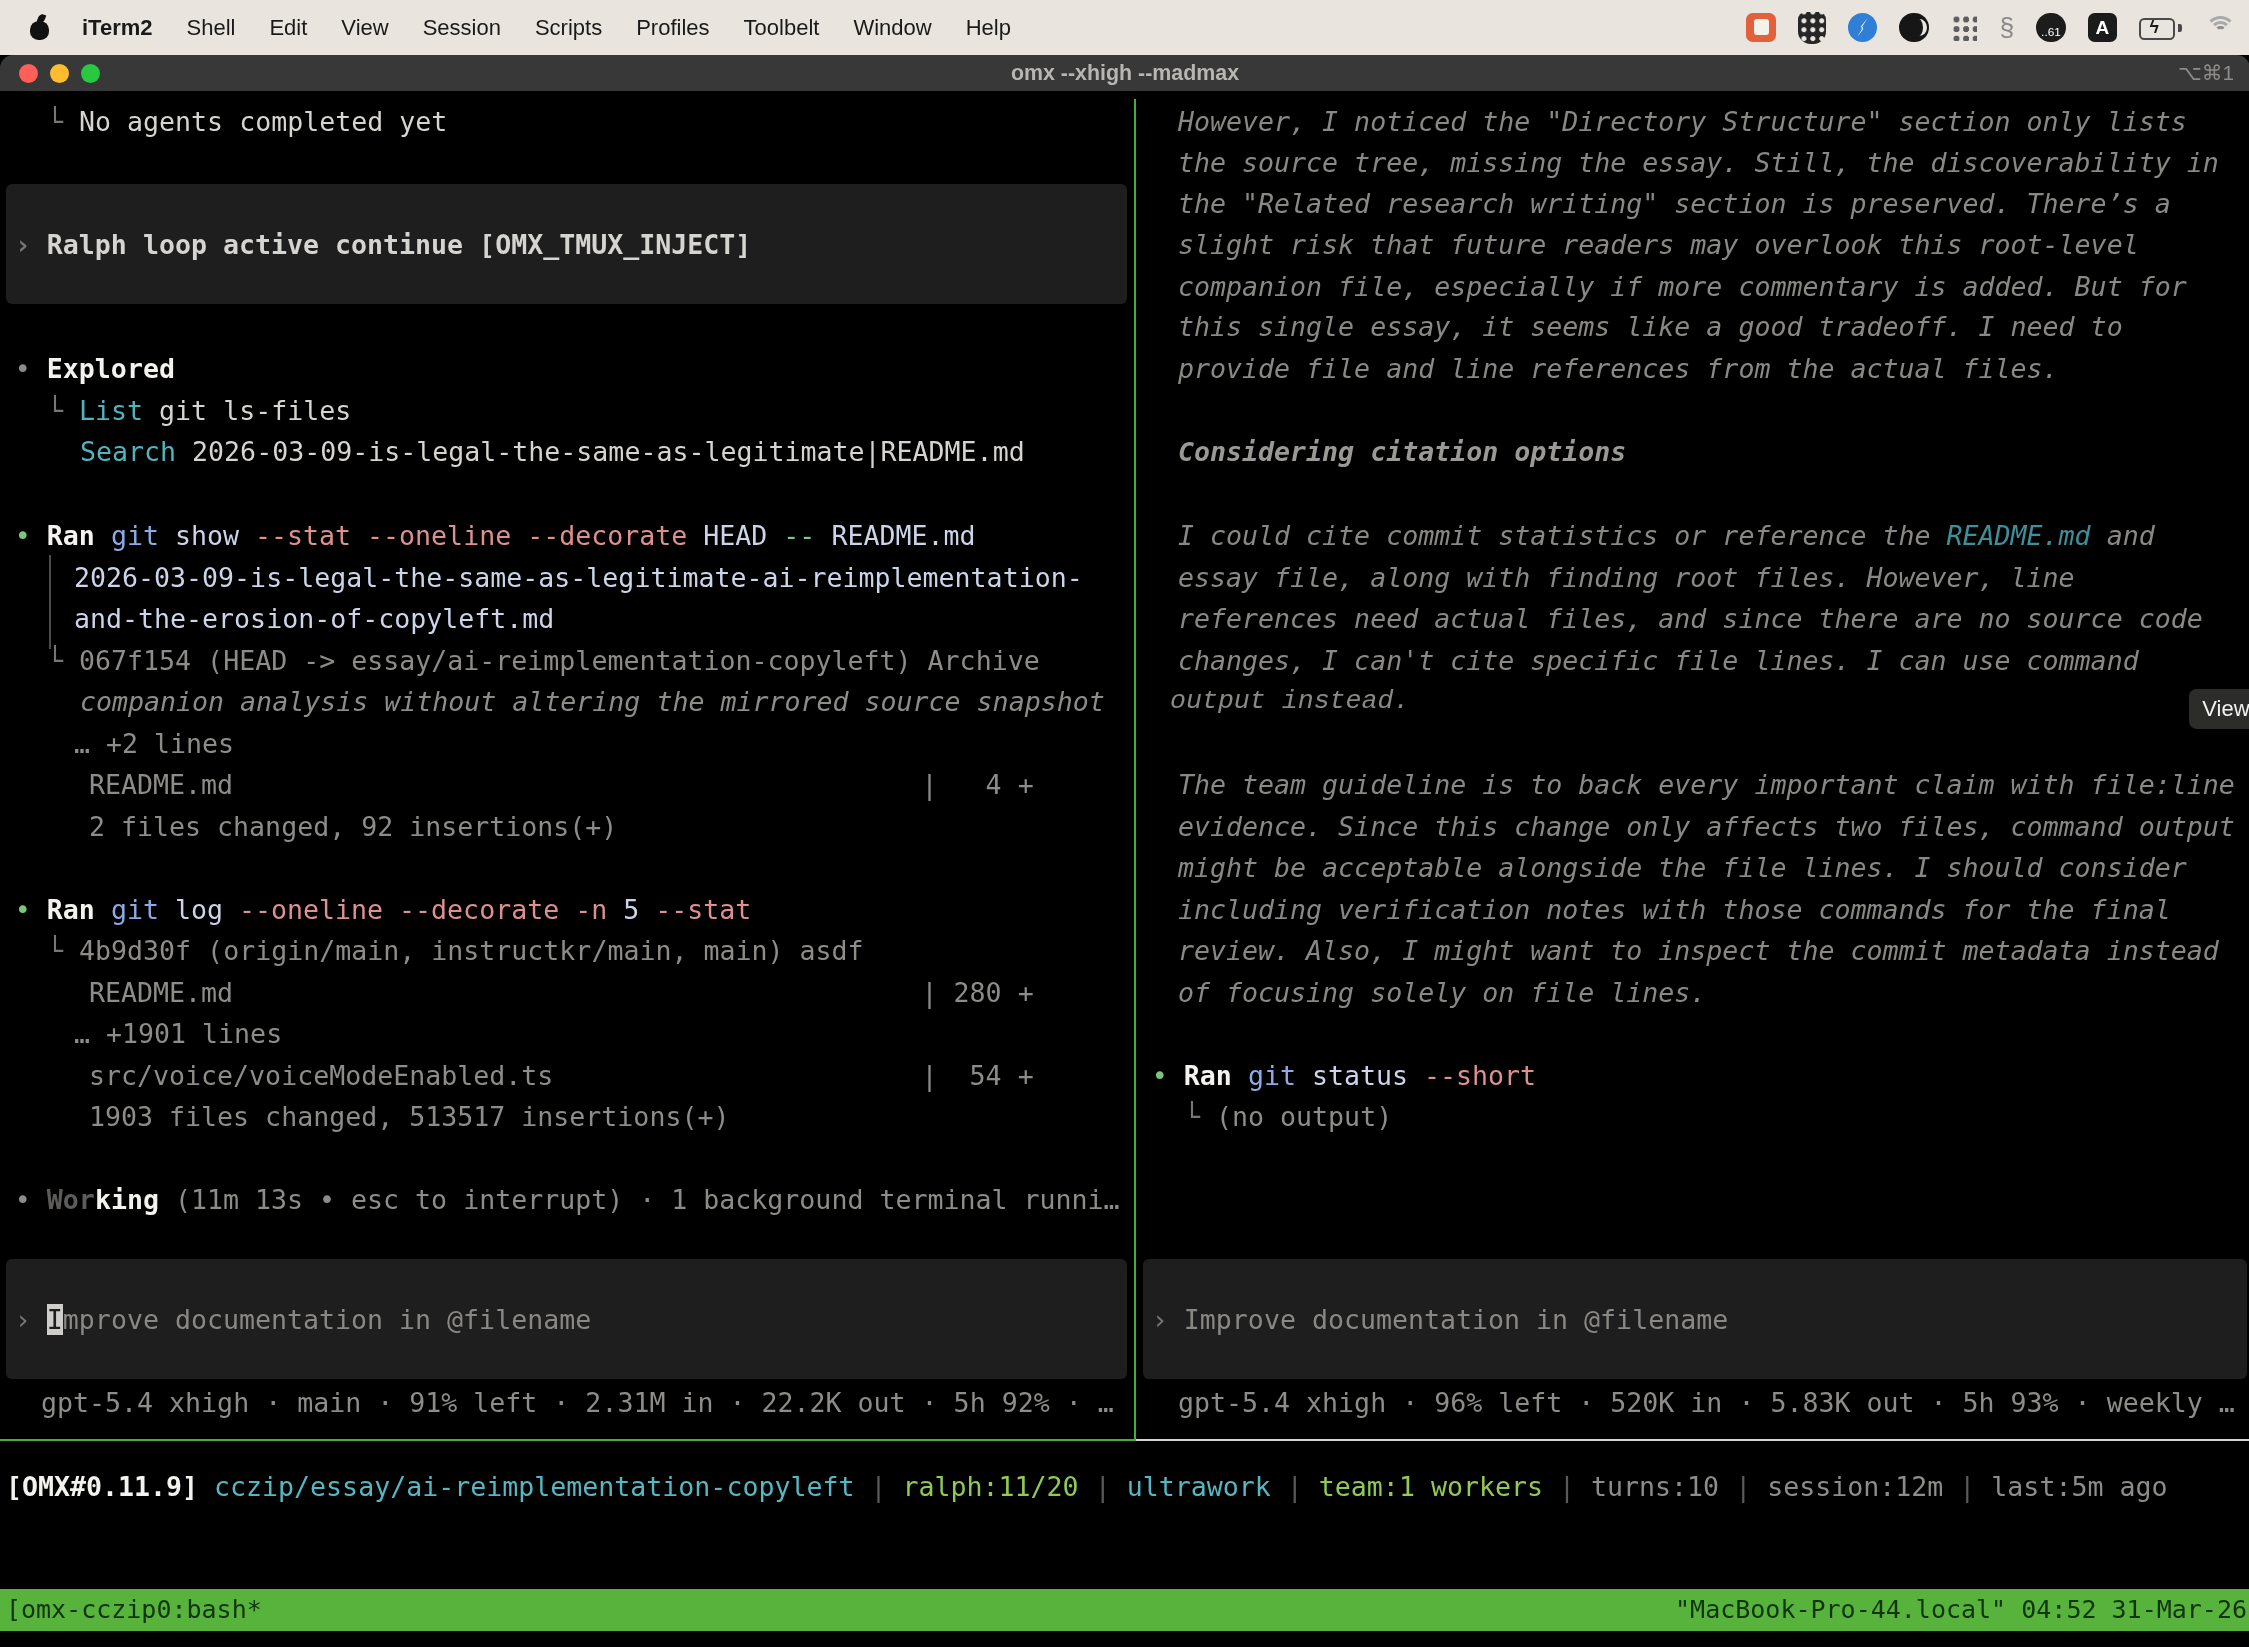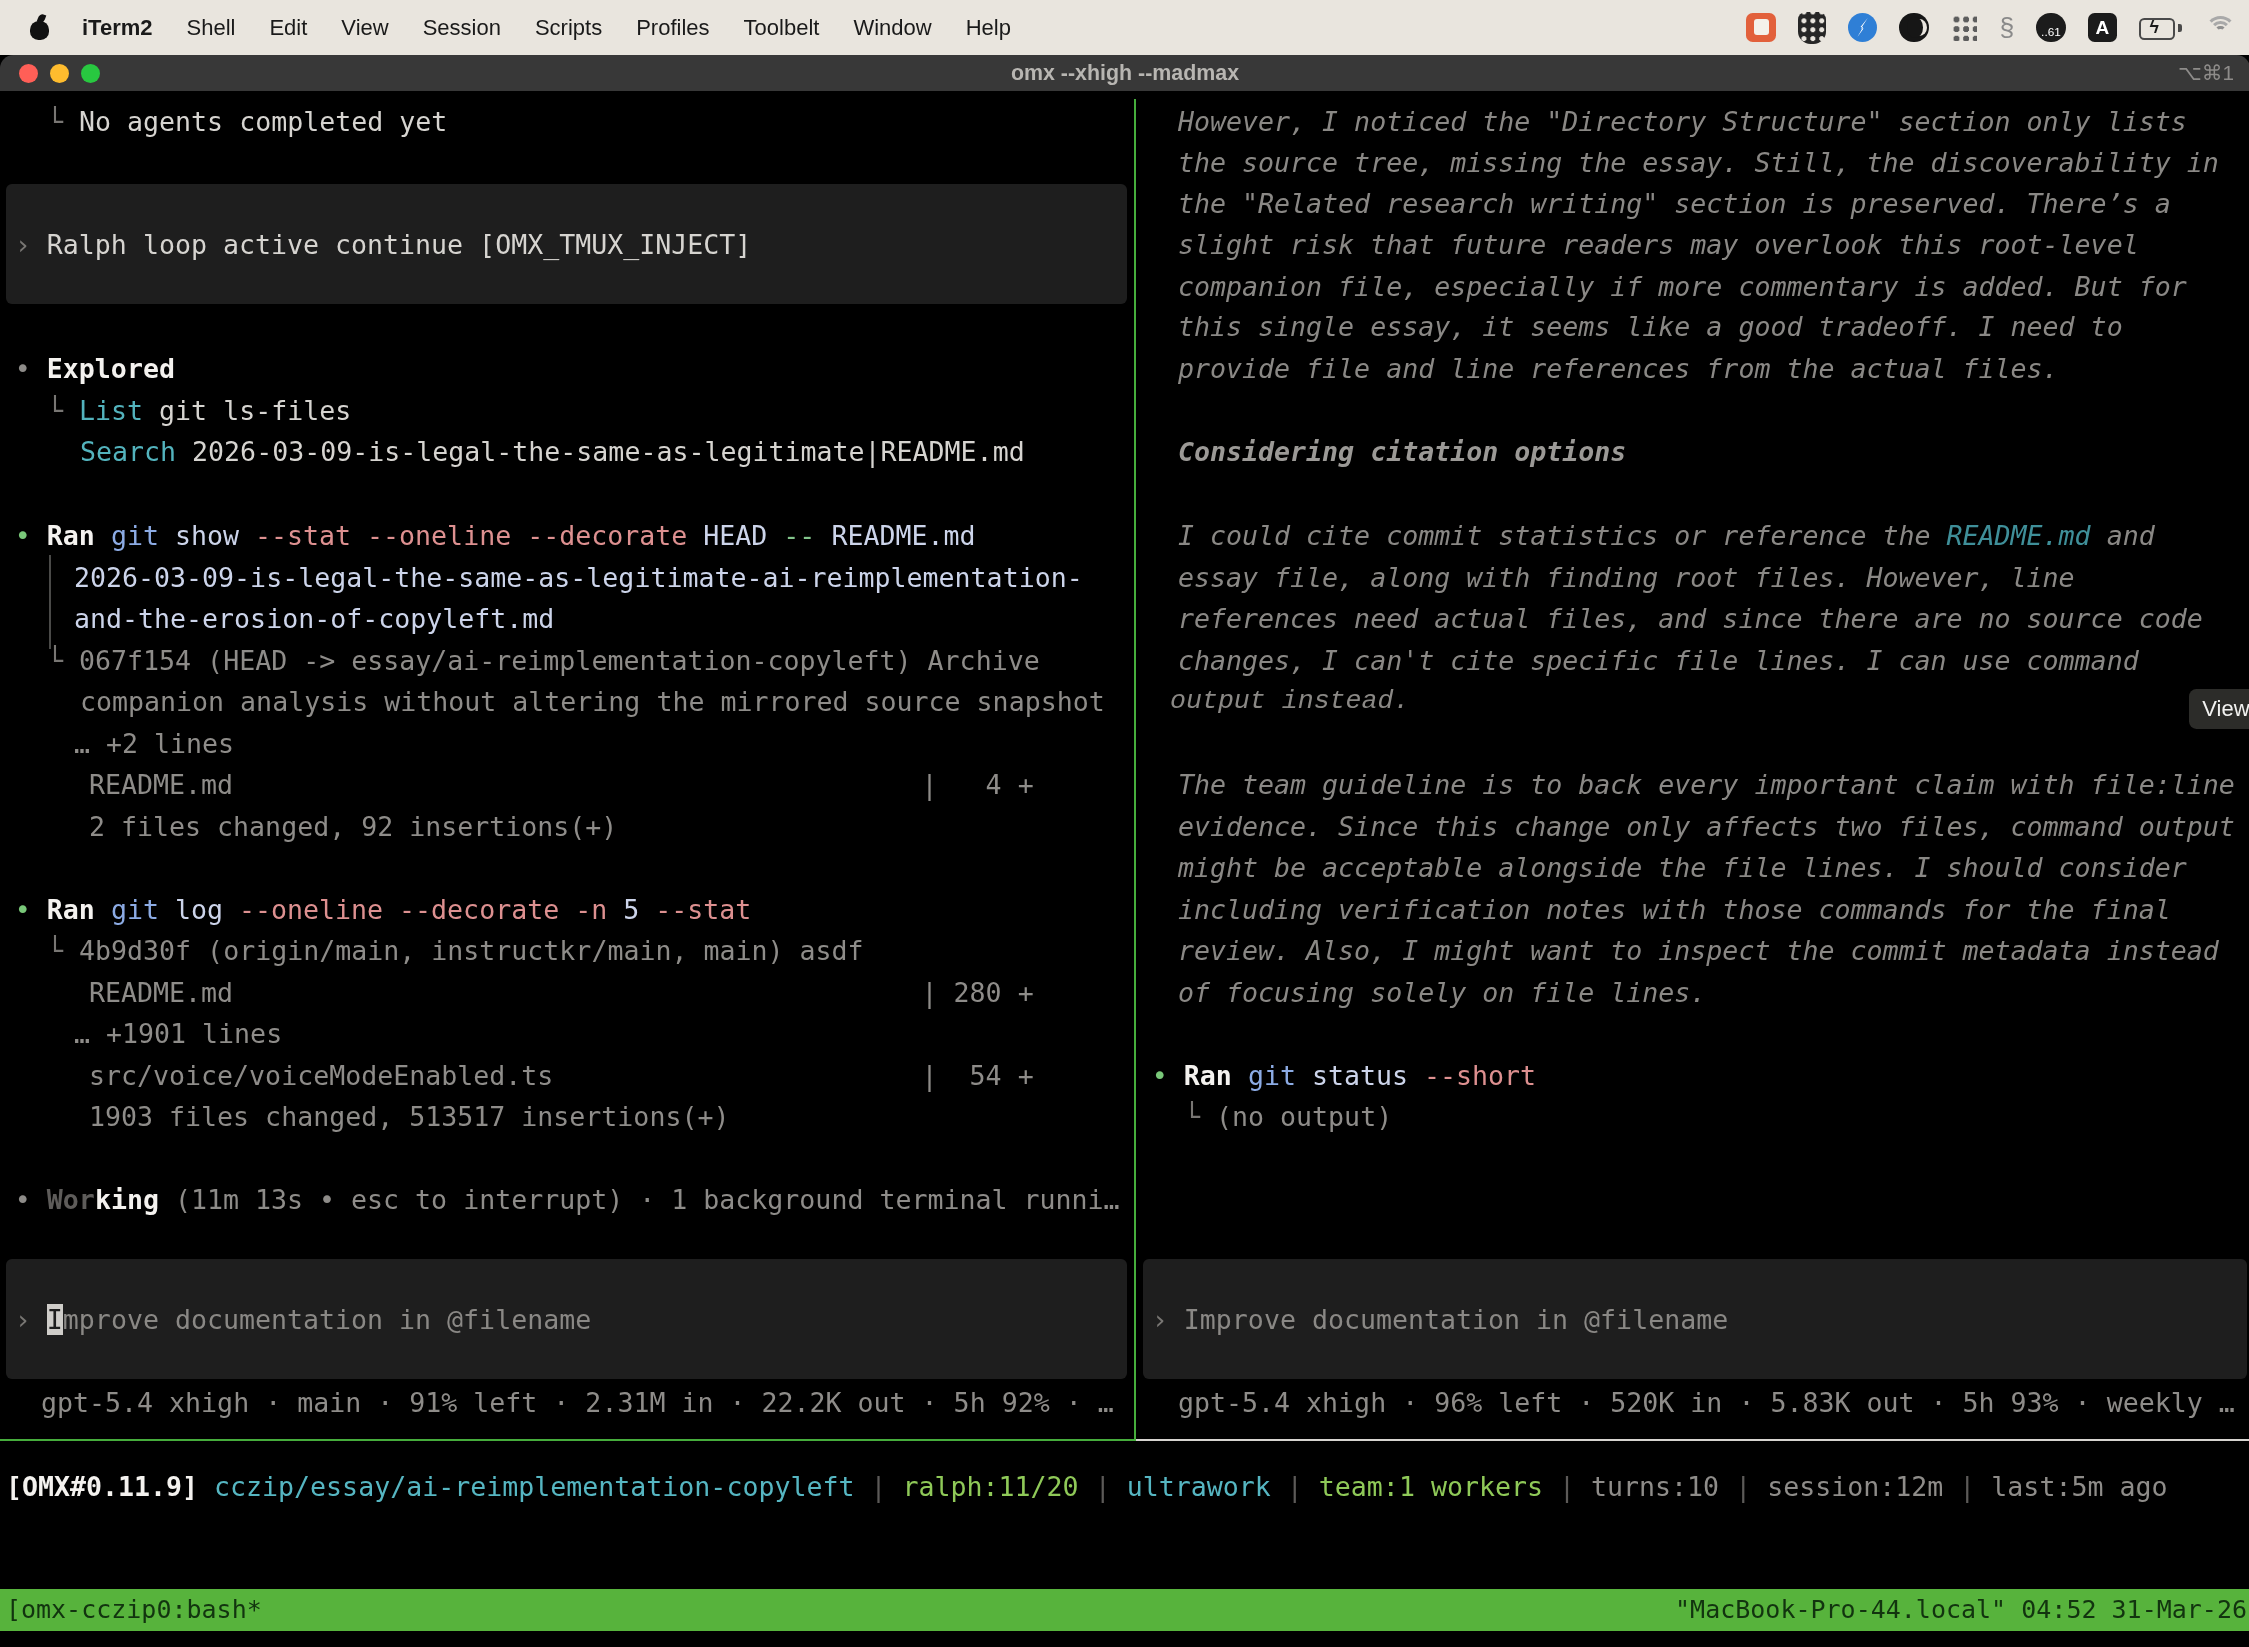--- a/index.html
+++ b/index.html
@@ -90,30 +90,30 @@
     border-radius:7.4px;color:#f2f2f0;font-family:"Liberation Sans",sans-serif;font-size:22px;
     line-height:40px;padding-left:13.3px;box-sizing:border-box;}
 </style>
 </head>
 <body>
 
 <div id="terminal">
   <div id="left-pane" class="pane">
       <div class="tl" style="left: 47px; top: 101px;"><span class="s-tree">└ </span><span class="s-fg">No agents completed yet</span></div>
       <div class="inputbox" style="left: 5.9px; top: 184px; width: 1121px; height: 120px;"></div>
-      <div class="tl" style="left: 14.8px; top: 224px;"><span class="s-tree">› </span><span class="s-fg">Ralph loop active continue [OMX_TMUX_INJECT]</span></div>
+      <div class="tl" style="left: 14.8px; top: 224px; font-weight: bold;"><span class="s-tree">› </span><span class="s-fg">Ralph loop active continue [OMX_TMUX_INJECT]</span></div>
       <div class="tl" style="left: 14.8px; top: 348px;"><span class="s-gyb">• </span><span class="s-b">Explored</span></div>
       <div class="tl" style="left: 47px; top: 390px;"><span class="s-tree">└ </span><span class="s-cyan">List</span><span class="s-fg"> git ls-files</span></div>
       <div class="tl" style="left: 80px; top: 431px;"><span class="s-cyan">Search</span><span class="s-fg"> 2026-03-09-is-legal-the-same-as-legitimate|README.md</span></div>
       <div class="tl" style="left: 14.8px; top: 515px;"><span class="s-grn">• </span><span class="s-b">Ran </span><span class="s-blue">git </span><span class="s-arg">show </span><span class="s-flag">--stat </span><span class="s-flag">--oneline </span><span class="s-flag">--decorate </span><span class="s-arg">HEAD </span><span class="s-dgrn">-- </span><span class="s-arg">README.md</span></div>
       <div class="guide" style="left: 49px; top: 555px; height: 94px;"></div>
       <div class="tl" style="left: 74px; top: 557px;"><span class="s-arg">2026-03-09-is-legal-the-same-as-legitimate-ai-reimplementation-</span></div>
       <div class="tl" style="left: 74px; top: 598px;"><span class="s-arg">and-the-erosion-of-copyleft.md</span></div>
       <div class="tl" style="left: 47px; top: 640px;"><span class="s-tree">└ </span><span class="s-dim">067f154 (HEAD -&gt; essay/ai-reimplementation-copyleft) Archive</span></div>
-      <div class="tl" style="left: 80px; top: 681px;"><span class="s-dim">companion analysis without altering the mirrored source snapshot</span></div>
+      <div class="tl" style="left: 80px; top: 681px; font-style: italic;"><span class="s-dim">companion analysis without altering the mirrored source snapshot</span></div>
       <div class="tl" style="left: 74px; top: 723px;"><span class="s-dim">… +2 lines</span></div>
       <div class="tl" style="left: 89px; top: 764px;"><span class="s-dim">README.md                                           |   4 +</span></div>
       <div class="tl" style="left: 89px; top: 806px;"><span class="s-dim">2 files changed, 92 insertions(+)</span></div>
       <div class="tl" style="left: 14.8px; top: 889px;"><span class="s-grn">• </span><span class="s-b">Ran </span><span class="s-blue">git </span><span class="s-arg">log </span><span class="s-flag">--oneline </span><span class="s-flag">--decorate </span><span class="s-flag">-n </span><span class="s-arg">5 </span><span class="s-flag">--stat</span></div>
       <div class="tl" style="left: 47px; top: 930px;"><span class="s-tree">└ </span><span class="s-dim">4b9d30f (origin/main, instructkr/main, main) asdf</span></div>
       <div class="tl" style="left: 89px; top: 972px;"><span class="s-dim">README.md                                           | 280 +</span></div>
       <div class="tl" style="left: 74px; top: 1013px;"><span class="s-dim">… +1901 lines</span></div>
       <div class="tl" style="left: 89px; top: 1055px;"><span class="s-dim">src/voice/voiceModeEnabled.ts                       |  54 +</span></div>
       <div class="tl" style="left: 89px; top: 1096px;"><span class="s-dim">1903 files changed, 513517 insertions(+)</span></div>
       <div class="tl" style="left: 14.8px; top: 1179px;"><span class="s-gyb">• </span><span class="s-shd">Wor</span><span class="s-b">king</span><span class="s-dim"> (11m 13s • esc to interrupt) · 1 background terminal runni…</span></div>

